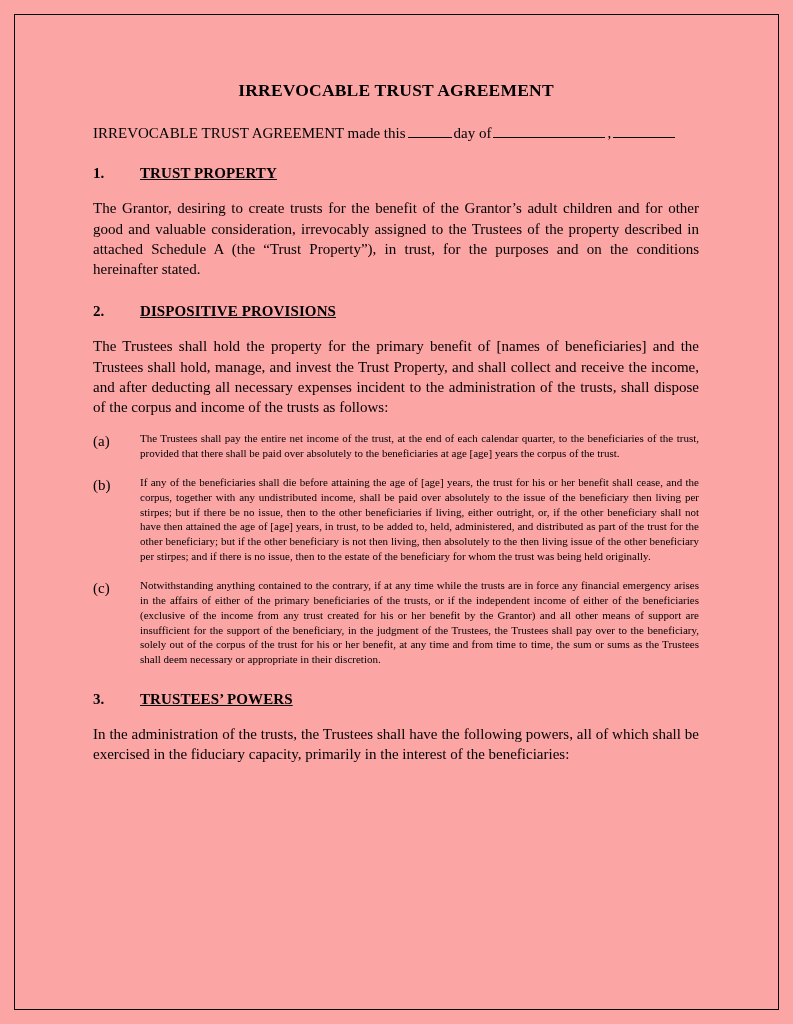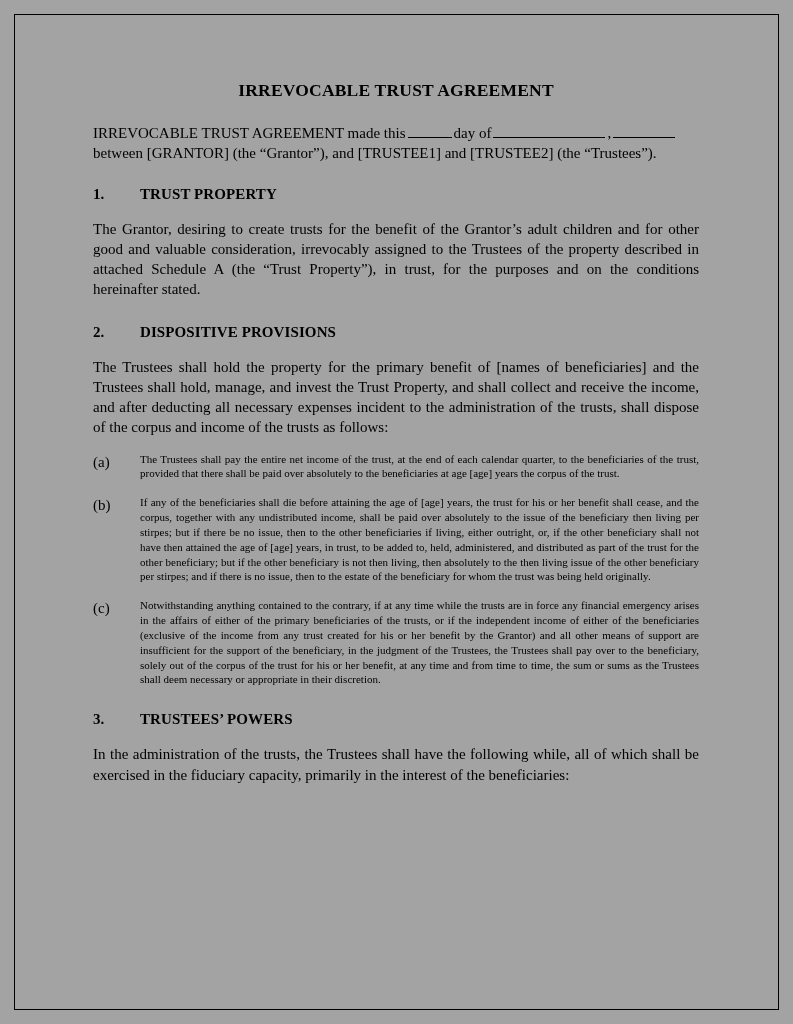--- a/index.html
+++ b/index.html
@@ -11,21 +11,21 @@
     width: 793px;
     height: 1024px;
     font-family: "Liberation Serif", serif;
     color: #000000;
   }
   .page {
     position: relative;
     width: 793px;
     height: 1024px;
     box-sizing: border-box;
-    background: #a3a3a3;
+    background: #fca5a5;
   }
   .page-border {
     position: absolute;
     left: 14px;
     top: 14px;
     right: 14px;
     bottom: 14px;
     border: 1px solid #000000;
     box-sizing: border-box;
     pointer-events: none;
@@ -60,20 +60,21 @@
     font-size: 15px;
   }
   .section-num {
     width: 47px;
     flex: 0 0 47px;
     font-weight: bold;
   }
   .section-title {
     font-weight: bold;
     letter-spacing: 0.1px;
+    text-decoration: underline;
   }
   .clause {
     display: flex;
     margin: 0 0 14px 0;
   }
   .clause-label {
     width: 47px;
     flex: 0 0 47px;
     font-size: 15px;
     line-height: 1.35;
@@ -120,21 +121,20 @@
 
 <div class="page">
   <div class="page-border"></div>
 
   <div class="content">
 
     <div class="doc-title">IRREVOCABLE TRUST AGREEMENT</div>
 
     <div class="intro">
       <span class="body-text">IRREVOCABLE TRUST AGREEMENT made this</span><span class="blank-short"></span><span class="body-text">day of</span><span class="blank-long"></span><span class="body-text">,</span><span class="blank-mid"></span>
-      <div class="body-text">between [GRANTOR] (the “Grantor”), and [TRUSTEE1] and [TRUSTEE2] (the “Trustees”).</div>
     </div>
 
     <div class="section-head">
       <span class="section-num">1.</span>
       <span class="section-title">TRUST PROPERTY</span>
     </div>
     <p>The Grantor, desiring to create trusts for the benefit of the Grantor’s adult children and for other good and valuable consideration, irrevocably assigned to the Trustees of the property described in attached Schedule A (the “Trust Property”), in trust, for the purposes and on the conditions hereinafter stated.</p>
 
     <div class="spacer-lg"></div>
 
@@ -158,16 +158,16 @@
       <span class="clause-label">(c)</span>
       <span class="clause-body">Notwithstanding anything contained to the contrary, if at any time while the trusts are in force any financial emergency arises in the affairs of either of the primary beneficiaries of the trusts, or if the independent income of either of the beneficiaries (exclusive of the income from any trust created for his or her benefit by the Grantor) and all other means of support are insufficient for the support of the beneficiary, in the judgment of the Trustees, the Trustees shall pay over to the beneficiary, solely out of the corpus of the trust for his or her benefit, at any time and from time to time, the sum or sums as the Trustees shall deem necessary or appropriate in their discretion.</span>
     </div>
 
     <div class="spacer-lg"></div>
 
     <div class="section-head">
       <span class="section-num">3.</span>
       <span class="section-title">TRUSTEES’ POWERS</span>
     </div>
-    <p>In the administration of the trusts, the Trustees shall have the following while, all of which shall be exercised in the fiduciary capacity, primarily in the interest of the beneficiaries:</p>
+    <p>In the administration of the trusts, the Trustees shall have the following powers, all of which shall be exercised in the fiduciary capacity, primarily in the interest of the beneficiaries:</p>
 
   </div>
 </div>
 
 </body></html>

